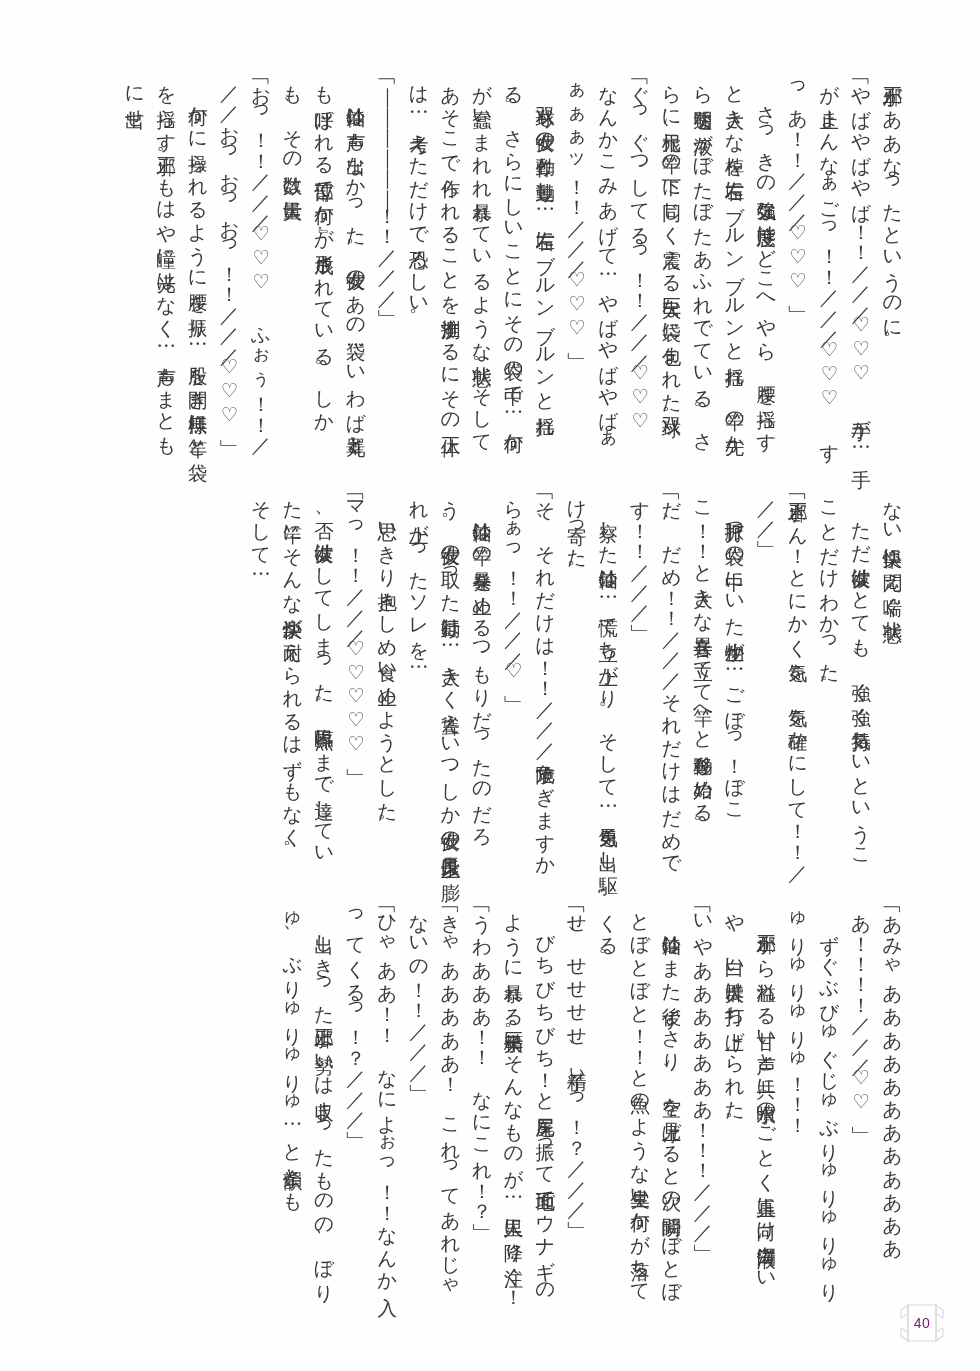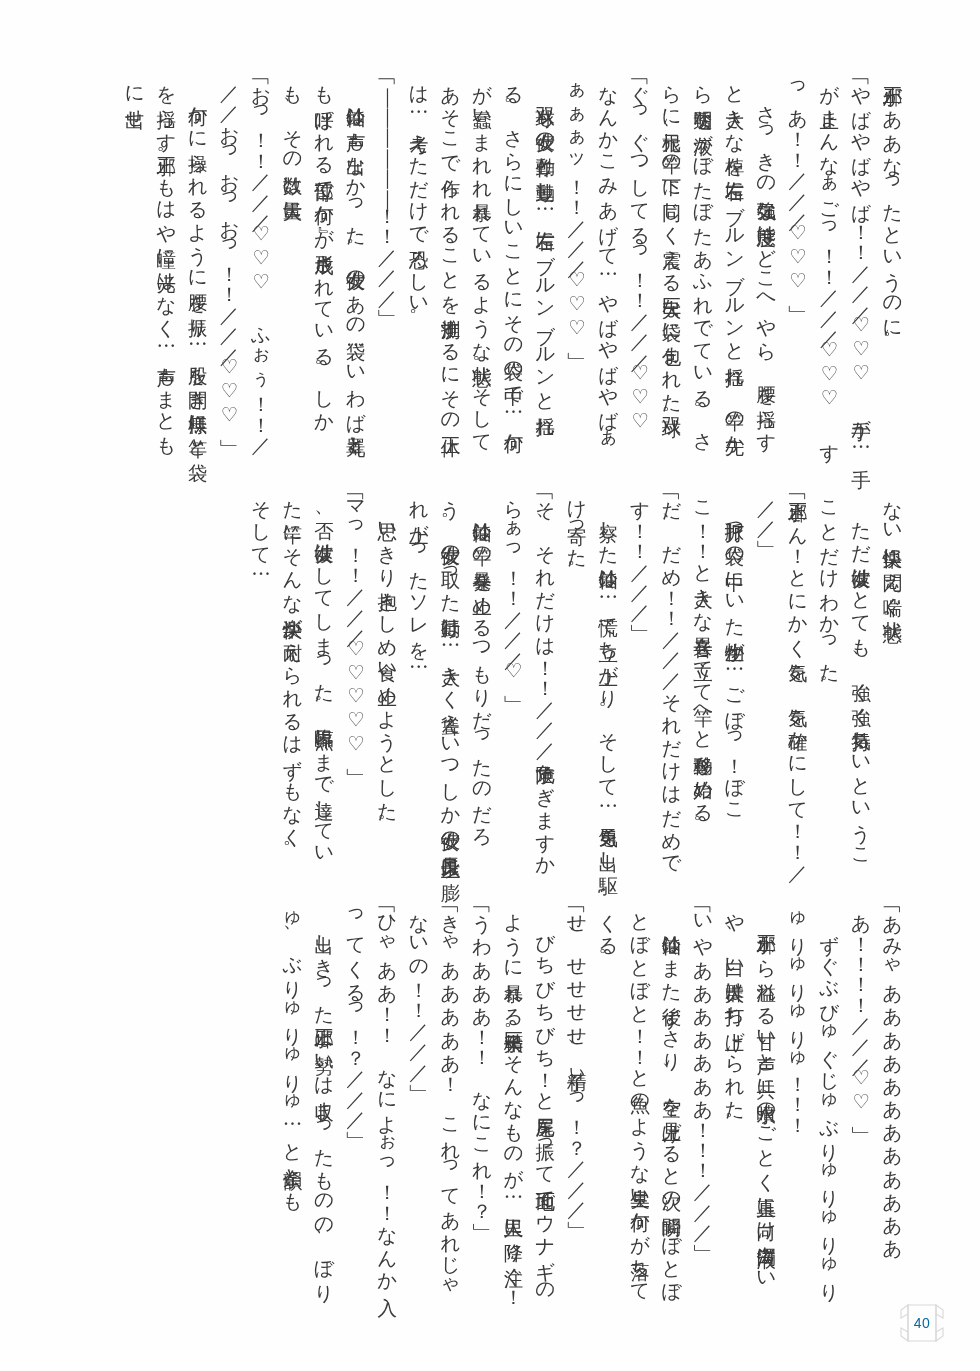--- a/index.html
+++ b/index.html
@@ -69,21 +69,21 @@
     inset: 0;
   }
   .page-number .num {
     position: absolute;
     inset: 0;
     display: flex;
     align-items: center;
     justify-content: center;
     font-family: "Liberation Sans", sans-serif;
     font-size: 14px;
-    color: #0369a1;
+    color: #701a75;
     letter-spacing: 0.5px;
   }
 </style>
 </head>
 <body>
 
 <div class="page">
 
   <div class="block" id="block-1">正邪がああなったというのに。
 「やばやばやば！！／／／♡♡♡　手が…手が止まんなぁごっ！！／／／♡♡♡　すっあ！！／／／♡♡♡」

